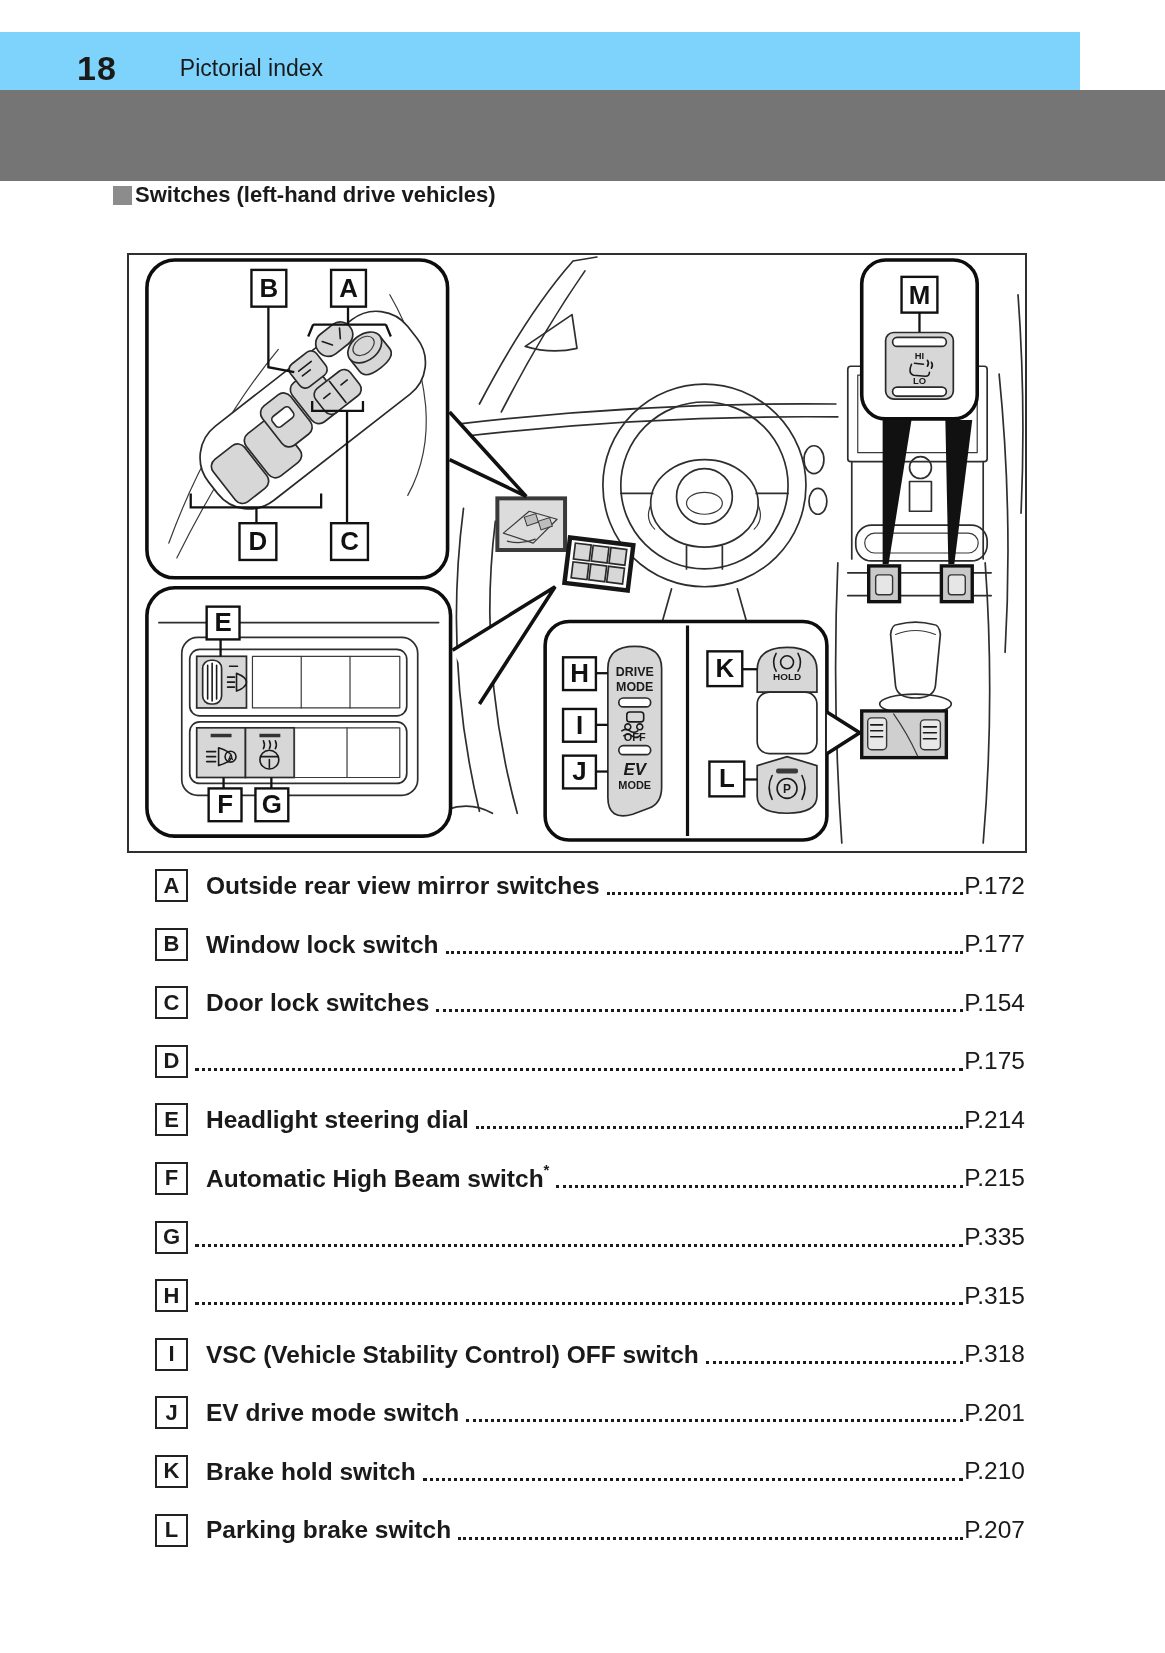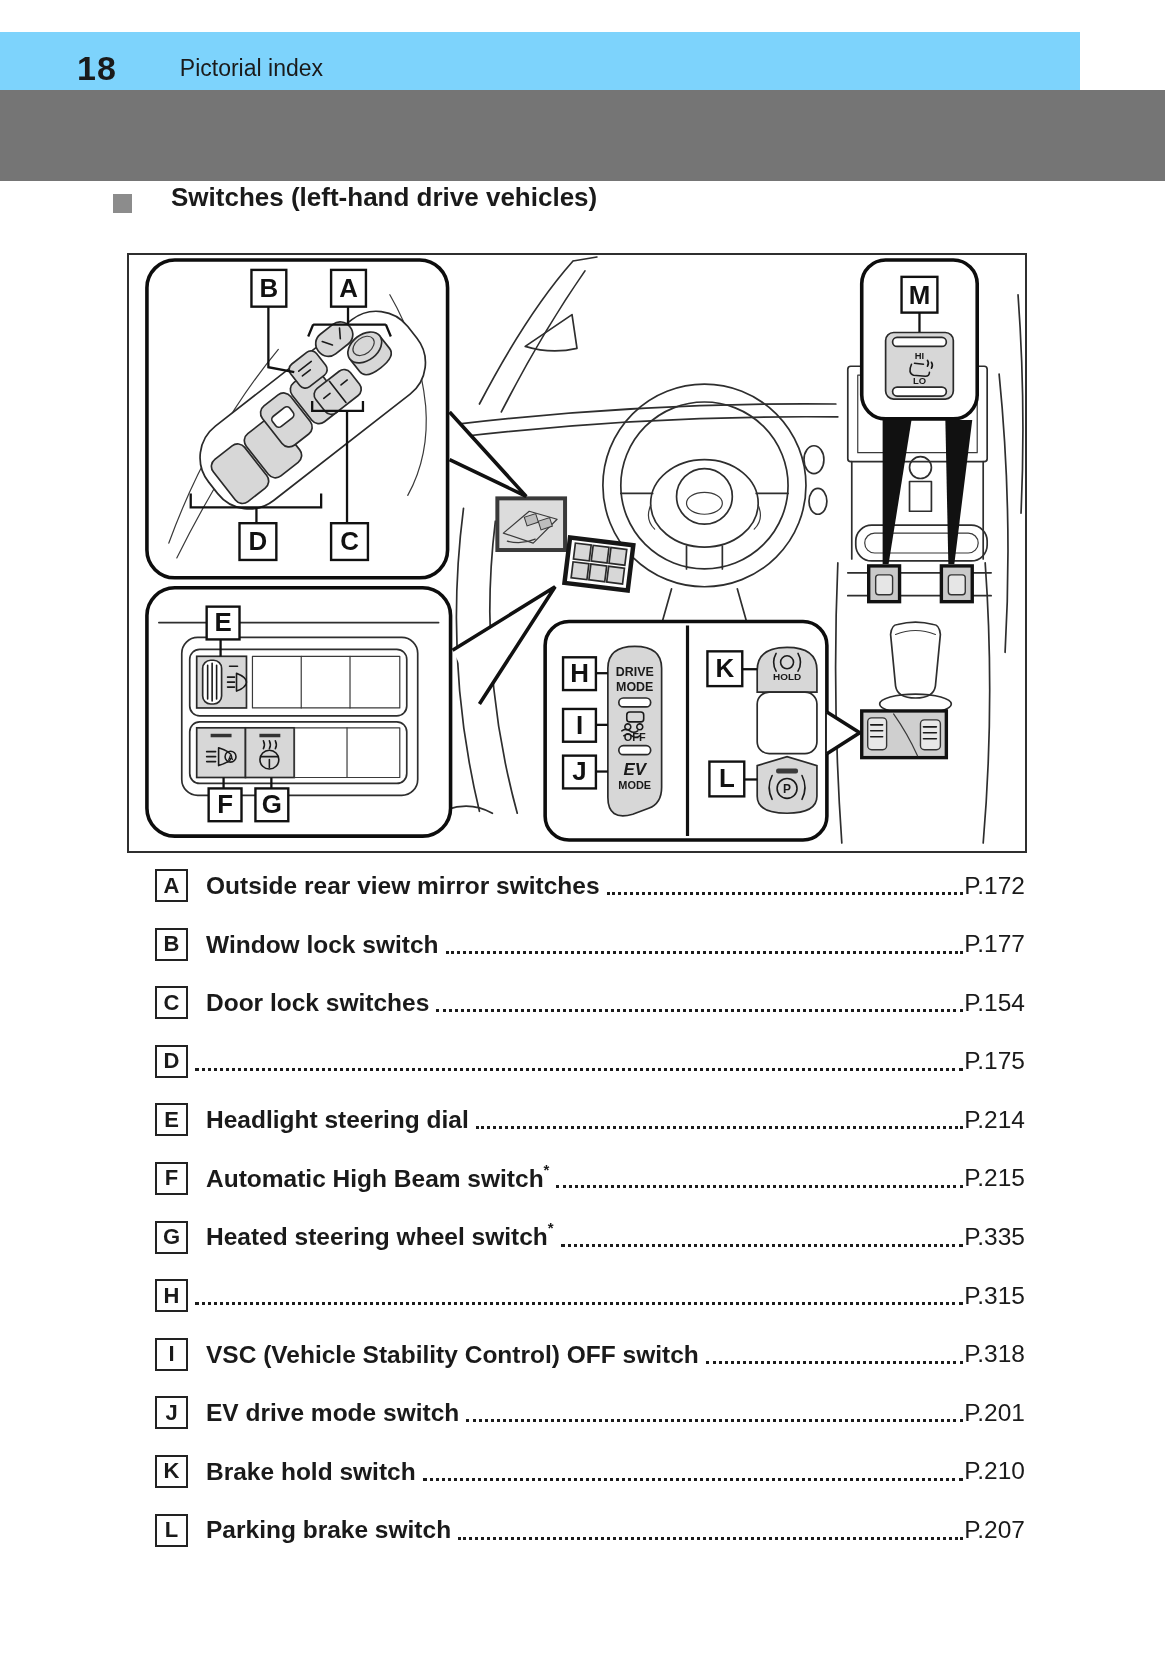--- a/index.html
+++ b/index.html
@@ -8,22 +8,22 @@
     font-family:"Liberation Sans",sans-serif;color:#1a1a1a;overflow:hidden;
   }
   .header-bar{
     position:absolute;top:0;left:0;width:1080px;height:72px;background:#7dd3fc;
     display:flex;align-items:center;margin-top:32px;
   }
   .page-number{font-size:34px;font-weight:bold;margin-left:77px;letter-spacing:1px;}
   .chapter-title{font-size:23px;font-weight:normal;margin-left:63px;}
   .banner{position:absolute;top:90px;left:0;width:1165px;height:91px;background:#757575;}
   .section-title{
-    position:absolute;top:182px;left:113px;font-size:26px;font-weight:bold;
-    display:flex;align-items:flex-end;white-space:nowrap;gap:36px;
+    position:absolute;top:182px;left:113px;font-size:22px;font-weight:bold;
+    display:flex;align-items:center;white-space:nowrap;
   }
   .bullet-square{width:19px;height:19px;background:#8c8c8c;display:inline-block;margin-right:3px;}
   .diagram{
     position:absolute;top:253px;left:127px;width:896px;height:596px;
     border:2px solid #2f2f2f;background:#fff;
   }
   .diagram svg{display:block;width:100%;height:100%;}
 
   
   .s{stroke:#2e2e2e;fill:none;stroke-width:1.7;stroke-linecap:round;stroke-linejoin:round;}
@@ -365,21 +365,20 @@
     <div class="row-page">P.214</div>
   </div>
   <div class="index-row">
     <div class="key-box">F</div>
     <div class="row-label"><span>Automatic High Beam switch</span><sup>*</sup></div>
     <div class="leader"></div>
     <div class="row-page">P.215</div>
   </div>
   <div class="index-row">
     <div class="key-box">G</div>
-    <div class="row-label"><span>Heated steering wheel switch</span><sup>*</sup></div>
     <div class="leader"></div>
     <div class="row-page">P.335</div>
   </div>
   <div class="index-row">
     <div class="key-box">H</div>
     <div class="leader"></div>
     <div class="row-page">P.315</div>
   </div>
   <div class="index-row">
     <div class="key-box">I</div>

